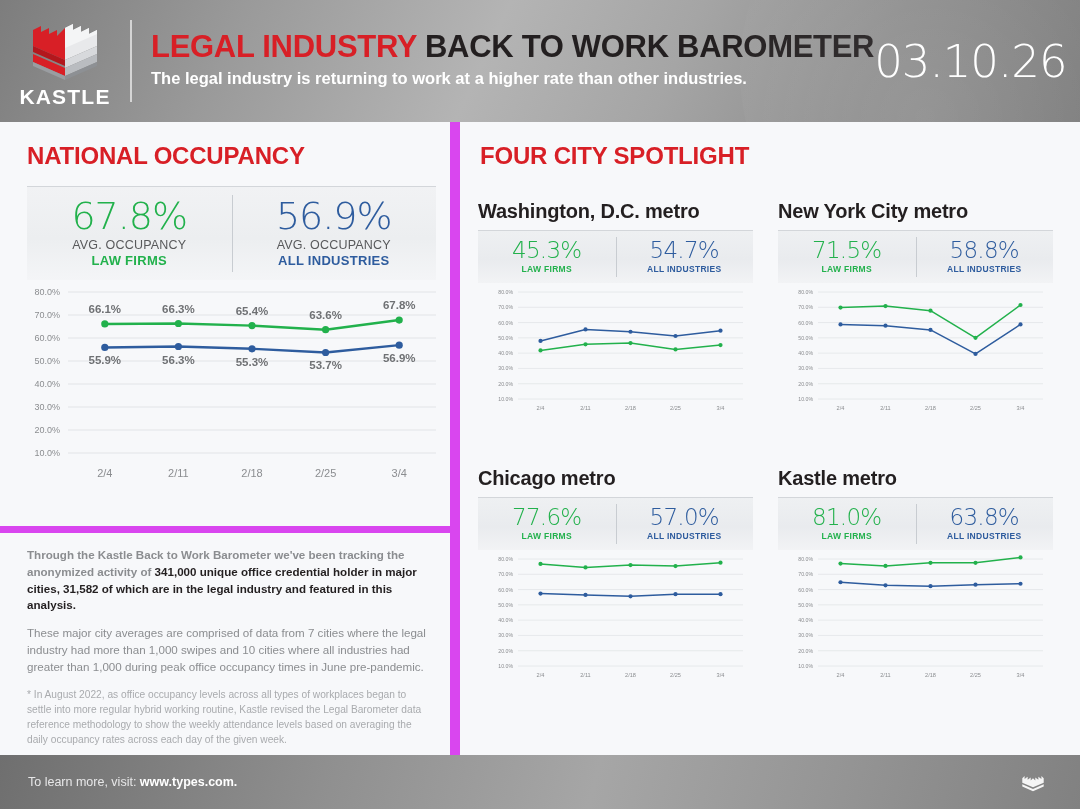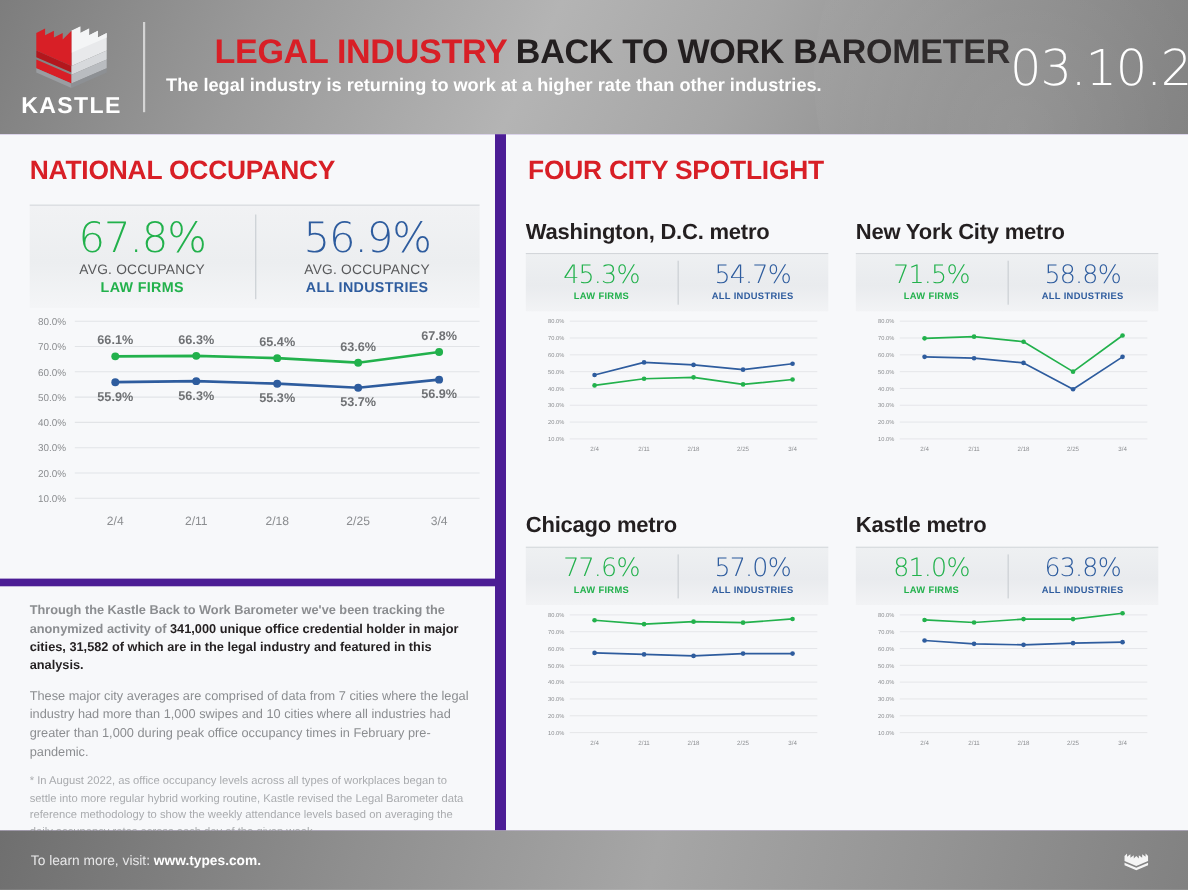--- a/index.html
+++ b/index.html
@@ -33,32 +33,32 @@
     margin-top: 2px; line-height: 1;
   }
   .head-divider {
     width: 2px; height: 82px; background: rgba(255,255,255,.62); flex:none; margin-right: 19px;
   }
   .head-text { flex: 1; padding-bottom: 4px; }
   .head-title {
     font-size: 31px; font-weight: bold; letter-spacing: -0.3px; line-height: 1.1;
     white-space: nowrap;
   }
-  .head-title .t-red { color: #d81f26; margin-left: 44px; }
+  .head-title .t-red { color: #d81f26; }
   .head-title .t-dark { color: #231f20; }
   .head-sub {
     color: #ffffff; font-size: 16.5px; font-weight: bold; margin-top: 5px; line-height: 1.2;
   }
   .head-date {
     color: #ffffff; font-size: 45px; font-weight: 300; letter-spacing: -1px;
     padding-right: 30px; flex: none; font-family: "DejaVu Sans", sans-serif;
   }
 
   
-  .body-wrap { position: absolute; left:0; top:122px; width:1080px; height:633px; background:#4c1d95; }
+  .body-wrap { position: absolute; left:0; top:122px; width:1080px; height:633px; background:#d946ef; }
   .col-left  { position:absolute; left:0; top:0; width:450px; height:633px; }
   .col-right { position:absolute; left:460px; top:0; width:620px; height:633px; background:#f7f8fa; }
 
   .panel-a { position:absolute; left:0; top:0; width:450px; height:404px; background:#f7f8fa; }
   .panel-b { position:absolute; left:0; top:411px; width:450px; height:222px; background:#f7f8fa; }
 
   .sect-title {
     color:#d81f26; font-size:24px; font-weight:bold; letter-spacing:-0.2px;
   }
 
@@ -209,21 +209,21 @@
               <text x="252" y="85.81" text-anchor="middle" font-size="11.5" font-weight="bold" fill="#6f7174" font-family="&quot;Liberation Sans&quot;, sans-serif">55.3%</text>
               <text x="325.59999999999997" y="89.49" text-anchor="middle" font-size="11.5" font-weight="bold" fill="#6f7174" font-family="&quot;Liberation Sans&quot;, sans-serif">53.7%</text>
               <text x="399.2" y="82.13000000000001" text-anchor="middle" font-size="11.5" font-weight="bold" fill="#6f7174" font-family="&quot;Liberation Sans&quot;, sans-serif">56.9%</text>
             </svg>
         </div>
       </div>
 
       <div class="panel-b">
         <div class="txt-block">
           <div class="p1"><span>Through the Kastle Back to Work Barometer we've been tracking the anonymized activity of </span><b>341,000 unique office credential holder in major cities, 31,582 of which are in the legal industry and featured in this analysis.</b></div>
-          <div class="p2">These major city averages are comprised of data from 7 cities where the legal industry had more than 1,000 swipes and 10 cities where all industries had greater than 1,000 during peak office occupancy times in February pre-pandemic.</div>
+          <div class="p2">These major city averages are comprised of data from 7 cities where the legal industry had more than 1,000 swipes and 10 cities where all industries had greater than 1,000 during peak office occupancy times in June pre-pandemic.</div>
           <div class="p3">* In August 2022, as office occupancy levels across all types of workplaces began to settle into more regular hybrid working routine, Kastle revised the Legal Barometer data reference methodology to show the weekly attendance levels based on averaging the daily occupancy rates across each day of the given week.</div>
         </div>
       </div>
 
     </div>
 
     <div class="col-right">
       <div style="padding:20px 0 0 20px;">
         <div class="sect-title">FOUR CITY SPOTLIGHT</div>
       </div>

